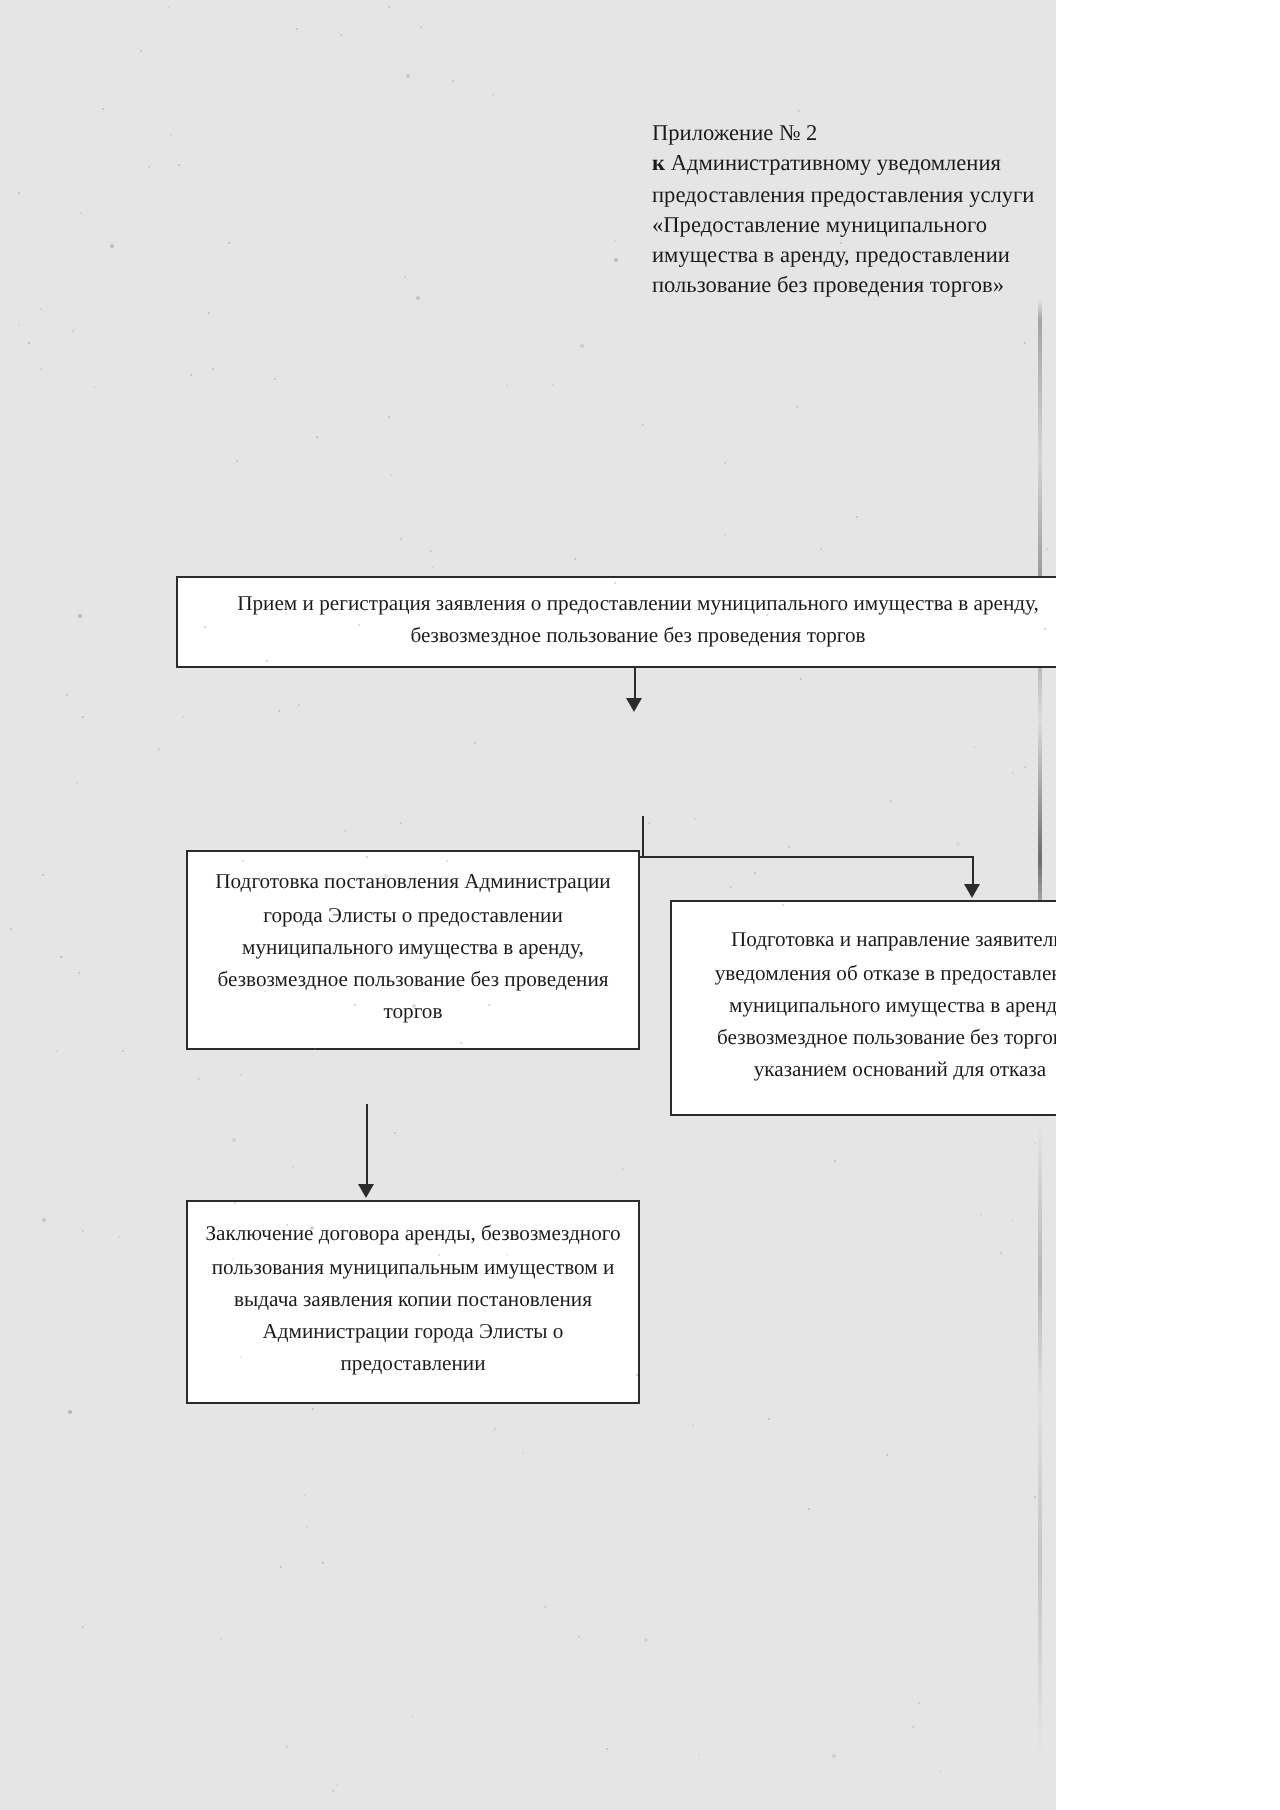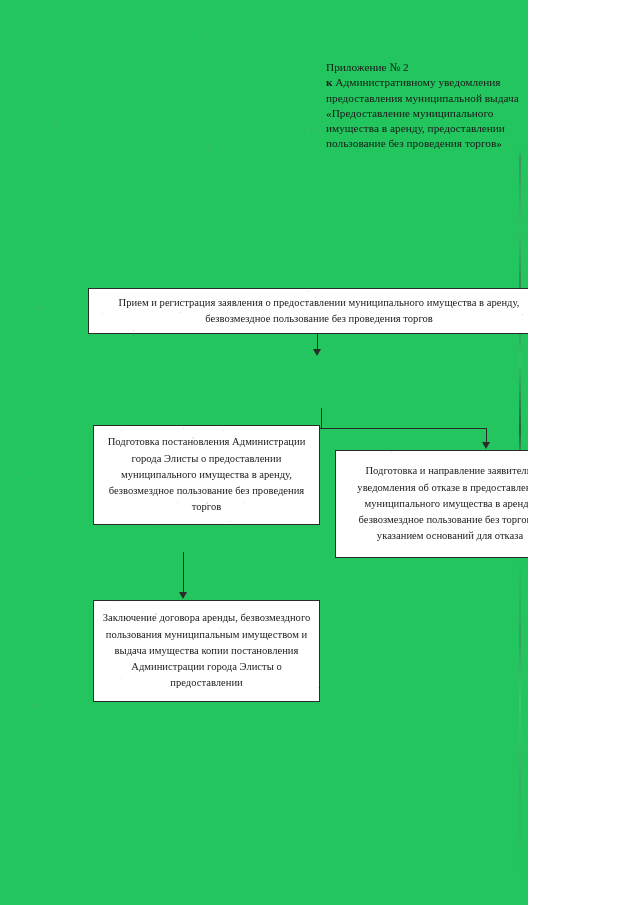--- a/index.html
+++ b/index.html
@@ -8,21 +8,21 @@
     background: #ffffff;
   }
   body {
     font-family: "Liberation Serif", "DejaVu Serif", serif;
     color: #1a1a1a;
   }
   #page {
     position: relative;
     width: 528px;
     height: 905px;
-    background: #22c55e;
+    background: #e5e5e5;
     overflow: hidden;
     font-family: Liberation Serif, serif;
   }
 
   
   .scan-edge {
     position: absolute;
     top: 0;
     right: 7px;
     width: 2px;
@@ -129,21 +129,21 @@
 </head>
 <body>
 
 <div id="page">
 
   <div class="scan-edge"></div>
 
   <div class="appendix">
     <div class="line-first">Приложение № 2</div>
     <div><b>к</b> <span>Административному уведомления</span></div>
-    <div>предоставления муниципальной выдача</div>
+    <div>предоставления предоставления услуги</div>
     <div>«Предоставление муниципального</div>
     <div>имущества в аренду, предоставлении</div>
     <div class="line-last">пользование без проведения торгов»</div>
   </div>
 
 
   <div class="box" id="box-intake">
     <span class="txt">Прием и регистрация заявления о предоставлении муниципального имущества в аренду, безвозмездное пользование без проведения торгов</span>
   </div>
 
@@ -163,21 +163,21 @@
   </div>
 
   <div class="box" id="box-refusal">
     <span class="txt">Подготовка и направление заявителю уведомления об отказе в предоставлении муниципального имущества в аренду, безвозмездное пользование без торгов, с указанием оснований для отказа</span>
   </div>
 
   <div class="vline" style="left:183px; top:552px; height:41px;"></div>
   <div class="arrowhead" style="left:179px; top:592px;"></div>
 
   <div class="box" id="box-contract">
-    <span class="txt">Заключение договора аренды, безвозмездного пользования муниципальным имуществом и выдача имущества копии постановления Администрации города Элисты о предоставлении</span>
+    <span class="txt">Заключение договора аренды, безвозмездного пользования муниципальным имуществом и выдача заявления копии постановления Администрации города Элисты о предоставлении</span>
   </div>
 
   <div id="speckles">
       <div class="speck" style="left:443px;top:727px;width:1px;height:1px;opacity:0.59"></div>
       <div class="speck" style="left:36px;top:165px;width:1px;height:1px;opacity:0.39"></div>
       <div class="speck" style="left:244px;top:502px;width:1px;height:1px;opacity:0.52"></div>
       <div class="speck" style="left:478px;top:421px;width:2px;height:2px;opacity:0.18"></div>
       <div class="speck" style="left:523px;top:274px;width:1px;height:1px;opacity:0.39"></div>
       <div class="speck" style="left:39px;top:307px;width:2px;height:2px;opacity:0.61"></div>
       <div class="speck" style="left:156px;top:704px;width:1px;height:1px;opacity:0.50"></div>

